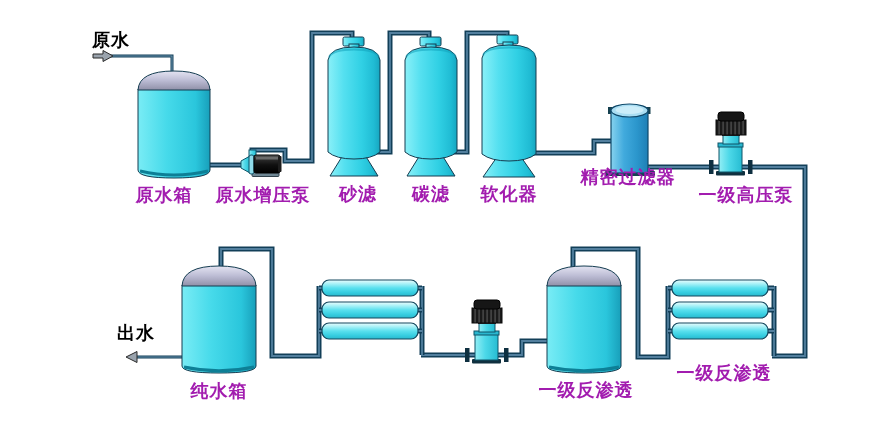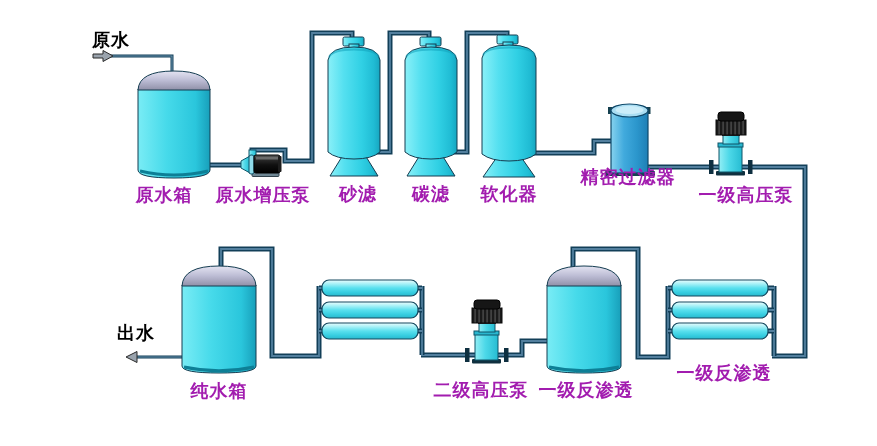--- a/index.html
+++ b/index.html
@@ -232,15 +232,14 @@
 
   <div class="lbl" style="left:164px;top:186px">原水箱</div>
   <div class="lbl" style="left:263px;top:186px">原水增压泵</div>
   <div class="lbl" style="left:358px;top:185px">砂滤</div>
   <div class="lbl" style="left:431px;top:185px">碳滤</div>
   <div class="lbl" style="left:509px;top:185px">软化器</div>
   <div class="lbl" style="left:628px;top:168px">精密过滤器</div>
   <div class="lbl" style="left:746px;top:186px">一级高压泵</div>
   <div class="lbl" style="left:724px;top:364px">一级反渗透</div>
   <div class="lbl" style="left:586px;top:381px">一级反渗透</div>
-  <div class="lbl" style="left:481px;top:381px">二级高压泵</div>
   <div class="lbl" style="left:219px;top:382px">纯水箱</div>
 </div>
 
 </body></html>

